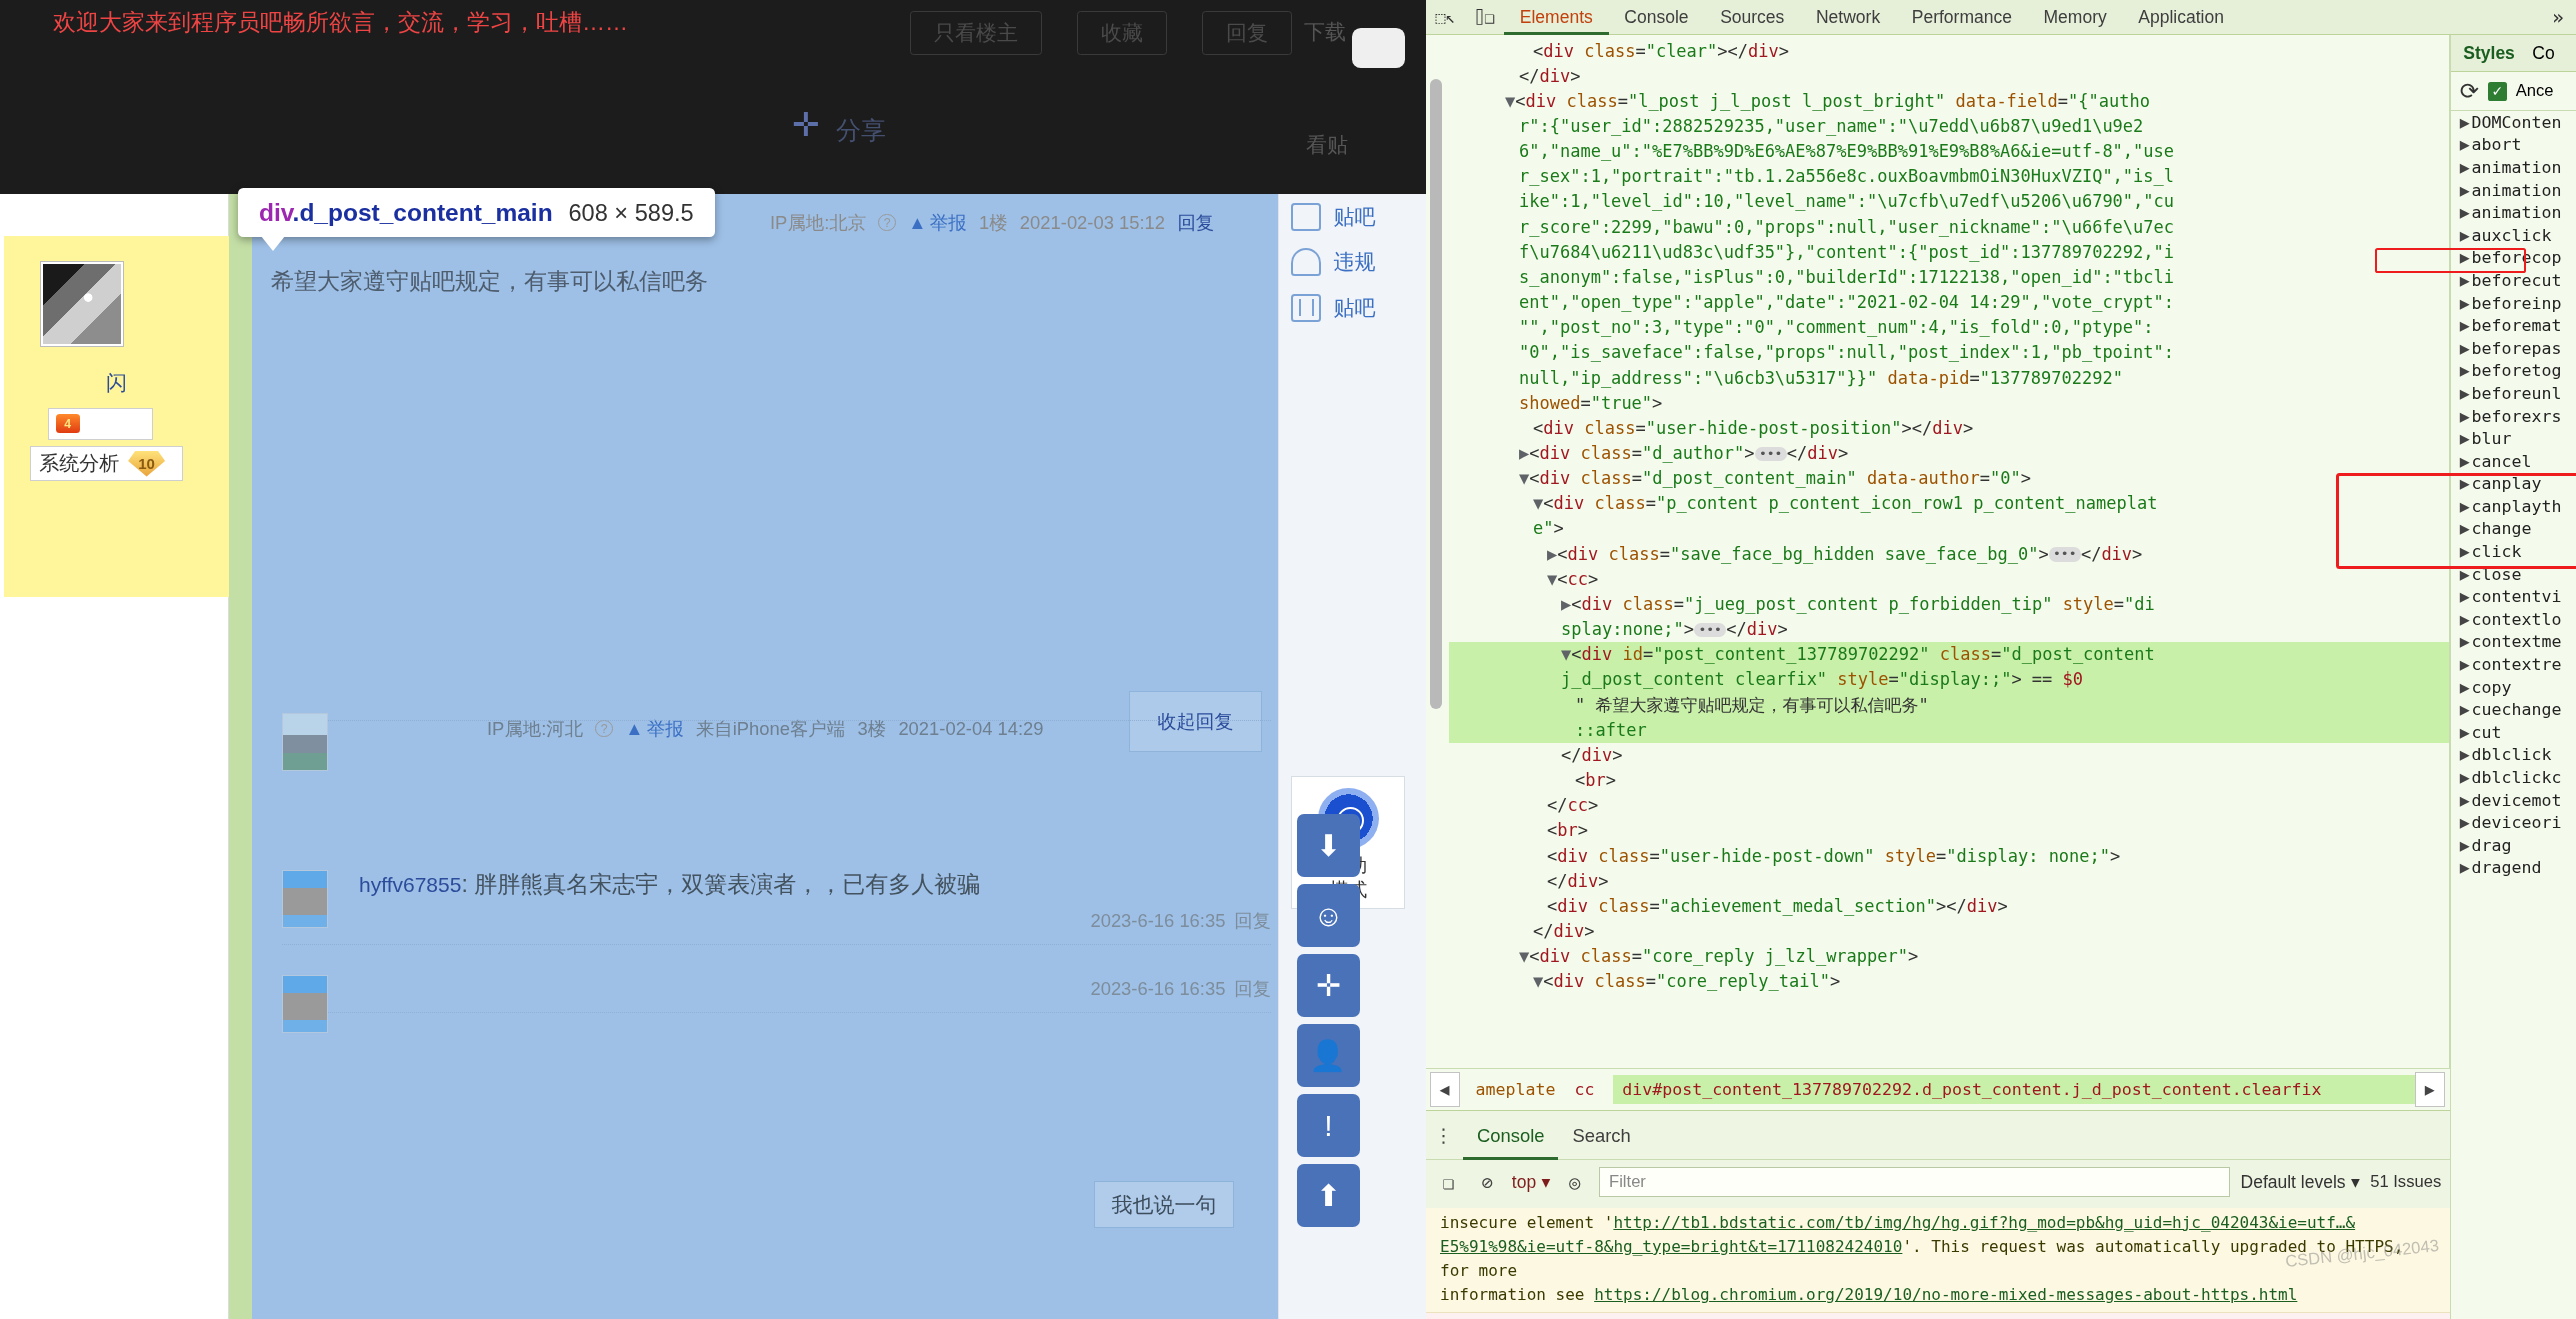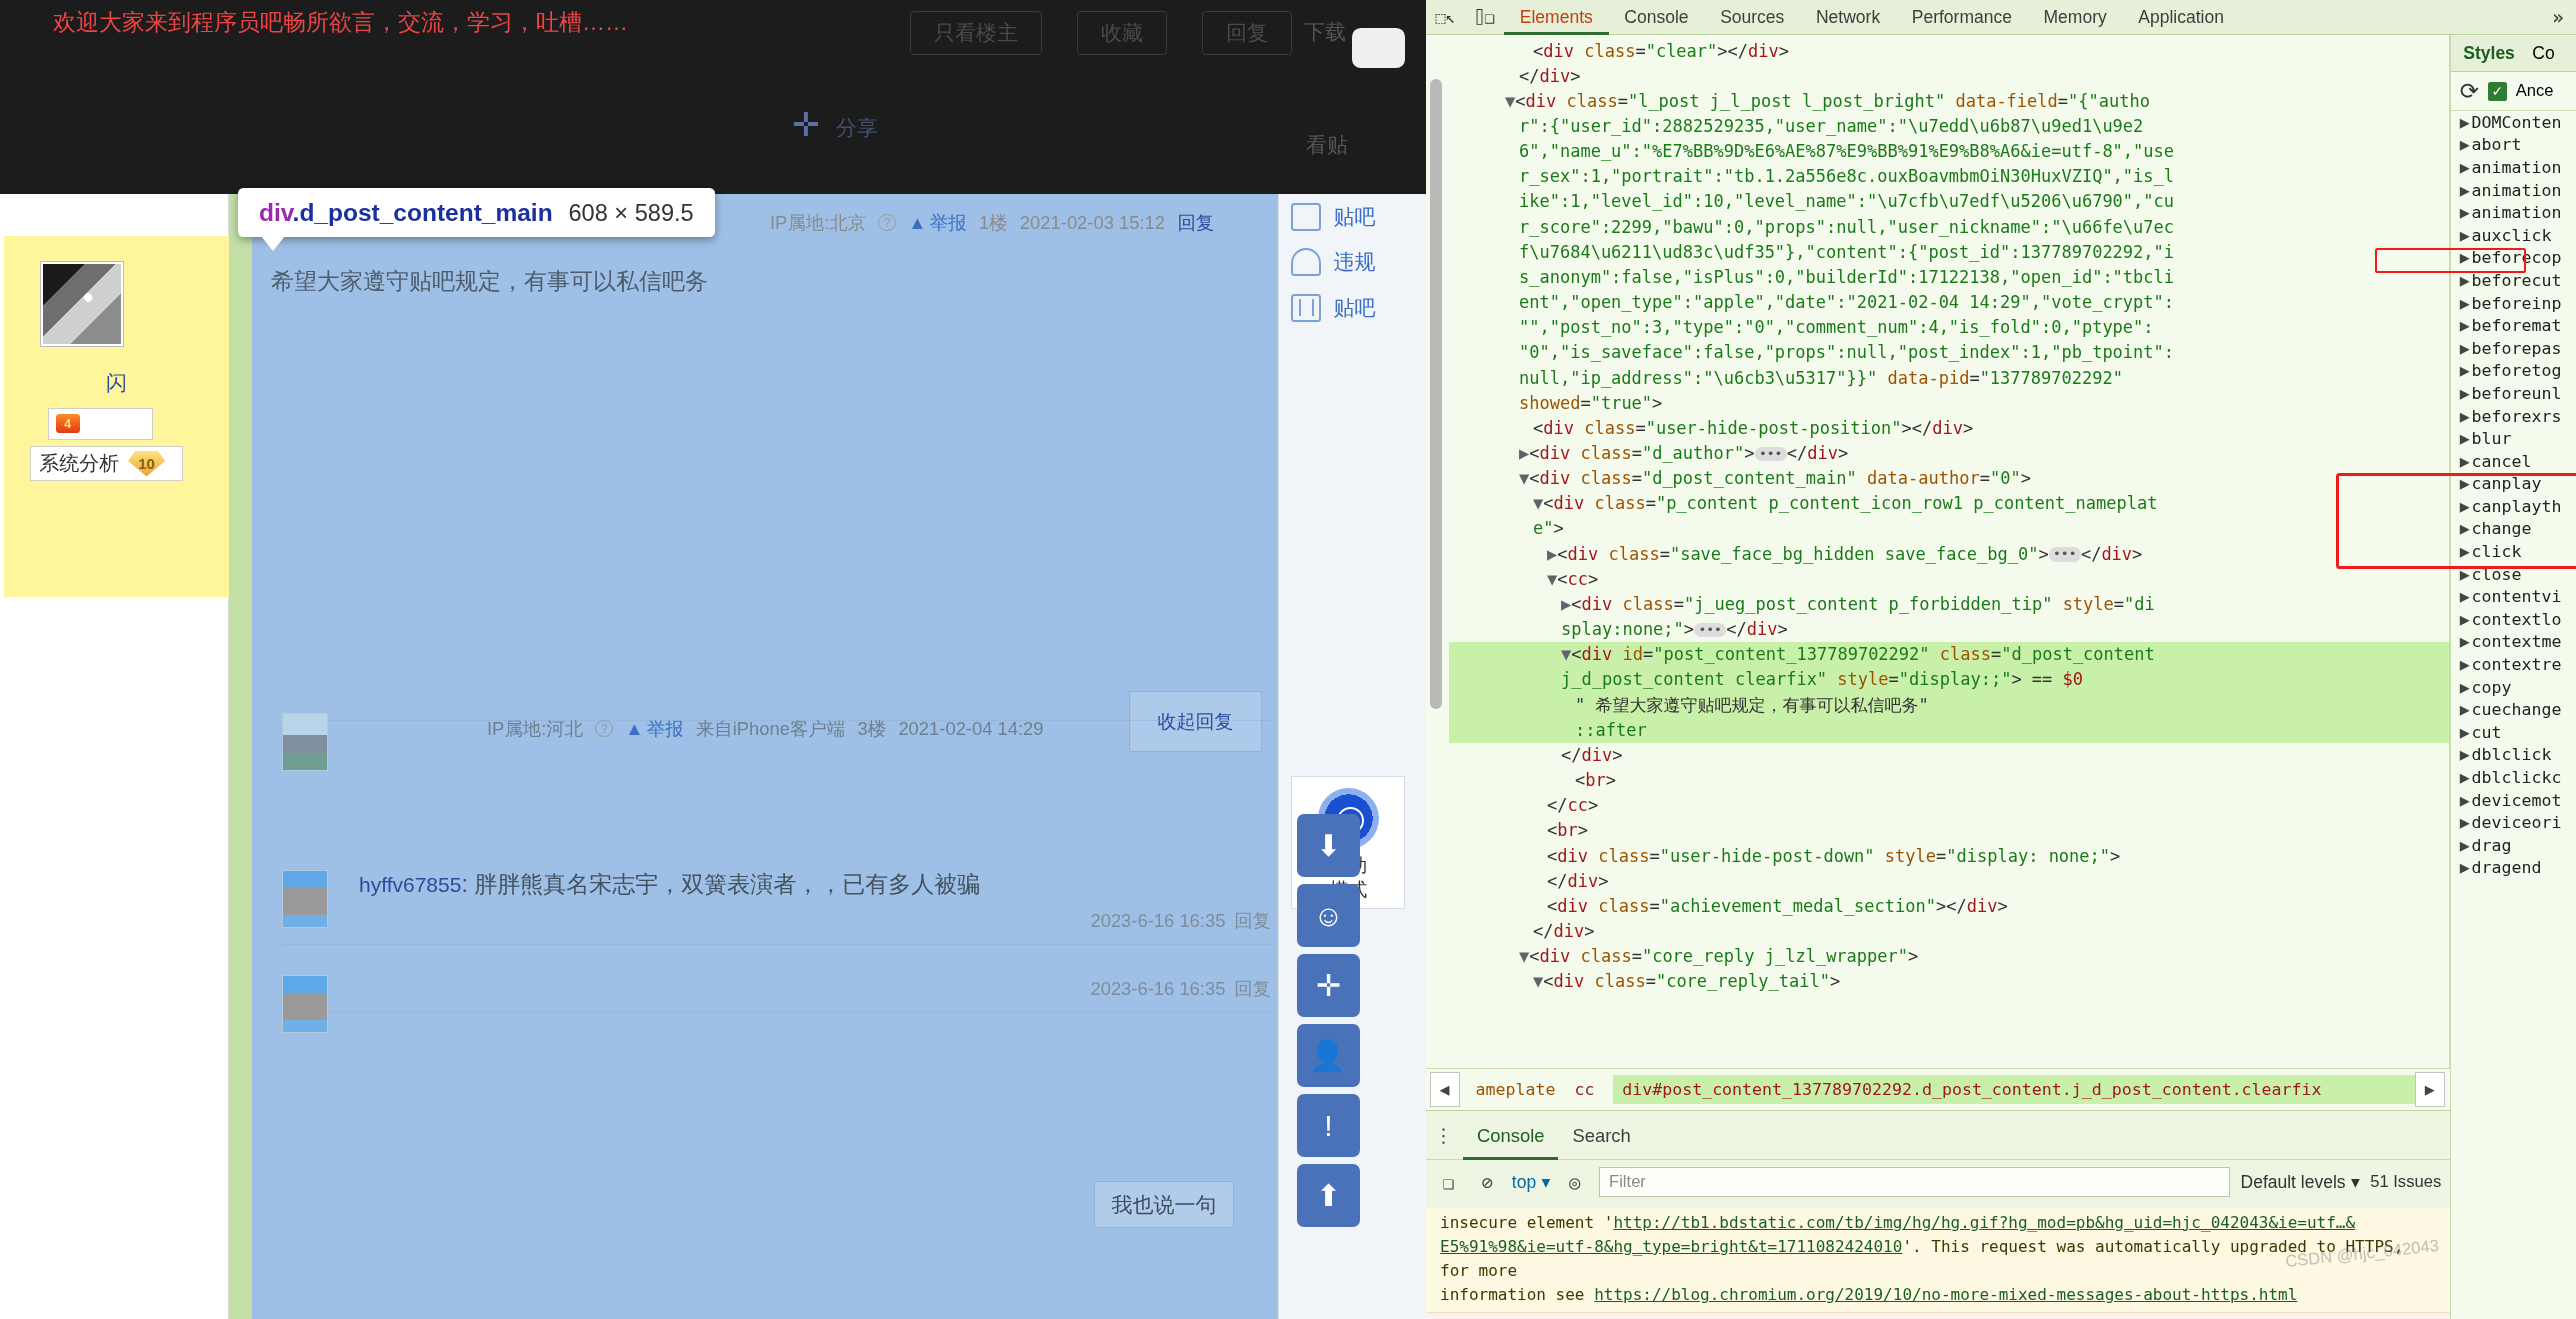--- a/index.html
+++ b/index.html
@@ -76,21 +76,21 @@
   .bleed-btn {
     border: 0.9px solid #3a3a3a; color: #4a4a4a;
     font-size: 21px; padding: 7px 23px; border-radius: 3.5px;
   }
   #bleed-plus {
     position: absolute; left: 792px; top: 105px; z-index: 41;
     color: #5d6fa8; font-size: 33px;
   }
   #bleed-fen {
     position: absolute; left: 836px; top: 114px; z-index: 41;
-    color: #44506f; font-size: 21px;
+    color: #44506f; font-size: 25px;
   }
   #bleed-dark-right {
     position: absolute; left: 1387px; top: 0; width: 39px; height: 194px;
     background: #1c1c1c; z-index: 40;
   }
   #bleed-xia {
     position: absolute; left: 1304px; top: 17.5px; z-index: 42;
     color: #555; font-size: 21px;
   }
   #bleed-kan {
@@ -415,21 +415,21 @@
   }
   .drw-tab.active { color: #1a5e20; border-bottom: 3.5px solid #2e6b2e; }
   #console-bar {
     height: 44px; display: flex; align-items: center; gap: 10.5px; padding: 0 8.8px;
   }
   .cbar-ico {
     width: 28px; height: 28px; display: flex; align-items: center; justify-content: center;
     color: #444; font-size: 19px;
   }
   #ctx-select {
-    font-family: "Liberation Sans", sans-serif; font-size: 17.5px; color: #0369a1;
+    font-family: "Liberation Sans", sans-serif; font-size: 17.5px; color: #7f1d1d;
     display: flex; align-items: center; gap: 5.3px;
   }
   #filter-input {
     flex: 1; height: 30px; border: 0.9px solid #b9c9a6; background: #fdfff8;
     font-family: "Liberation Sans", sans-serif; font-size: 16.6px; color: #888;
     padding: 0 8.8px; display: flex; align-items: center;
   }
   #levels {
     font-family: "Liberation Sans", sans-serif; font-size: 17.5px; color: #333;
     display: flex; align-items: center; gap: 5.3px; white-space: nowrap;

